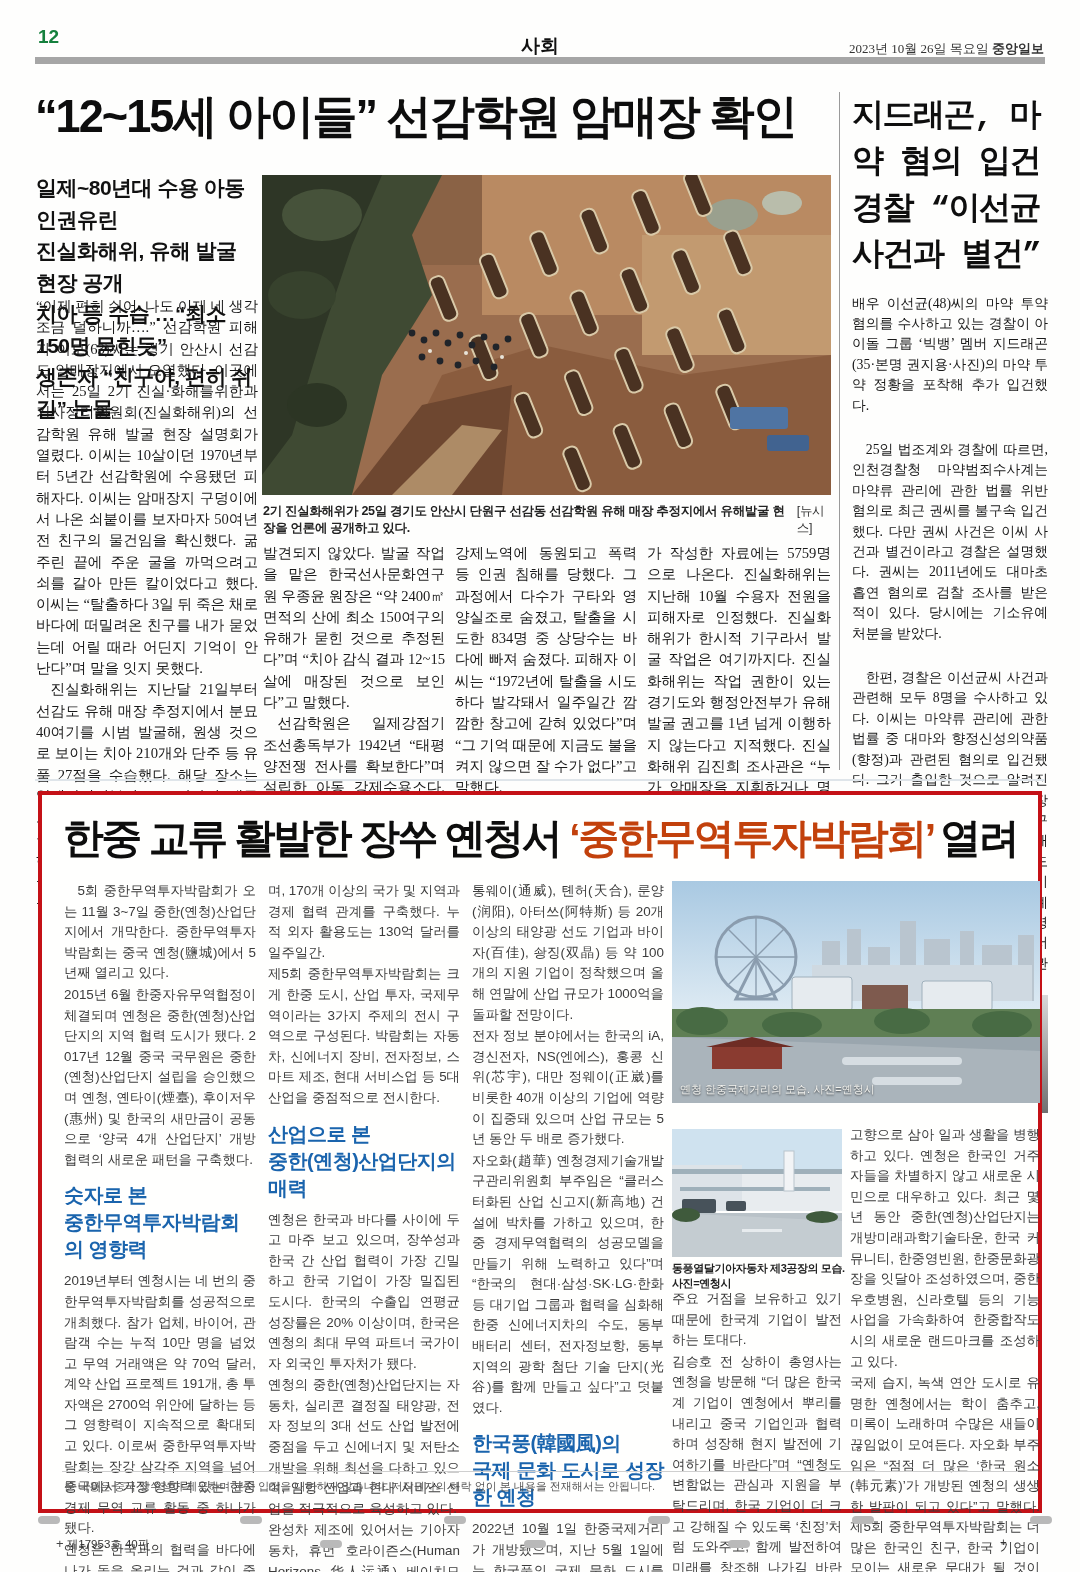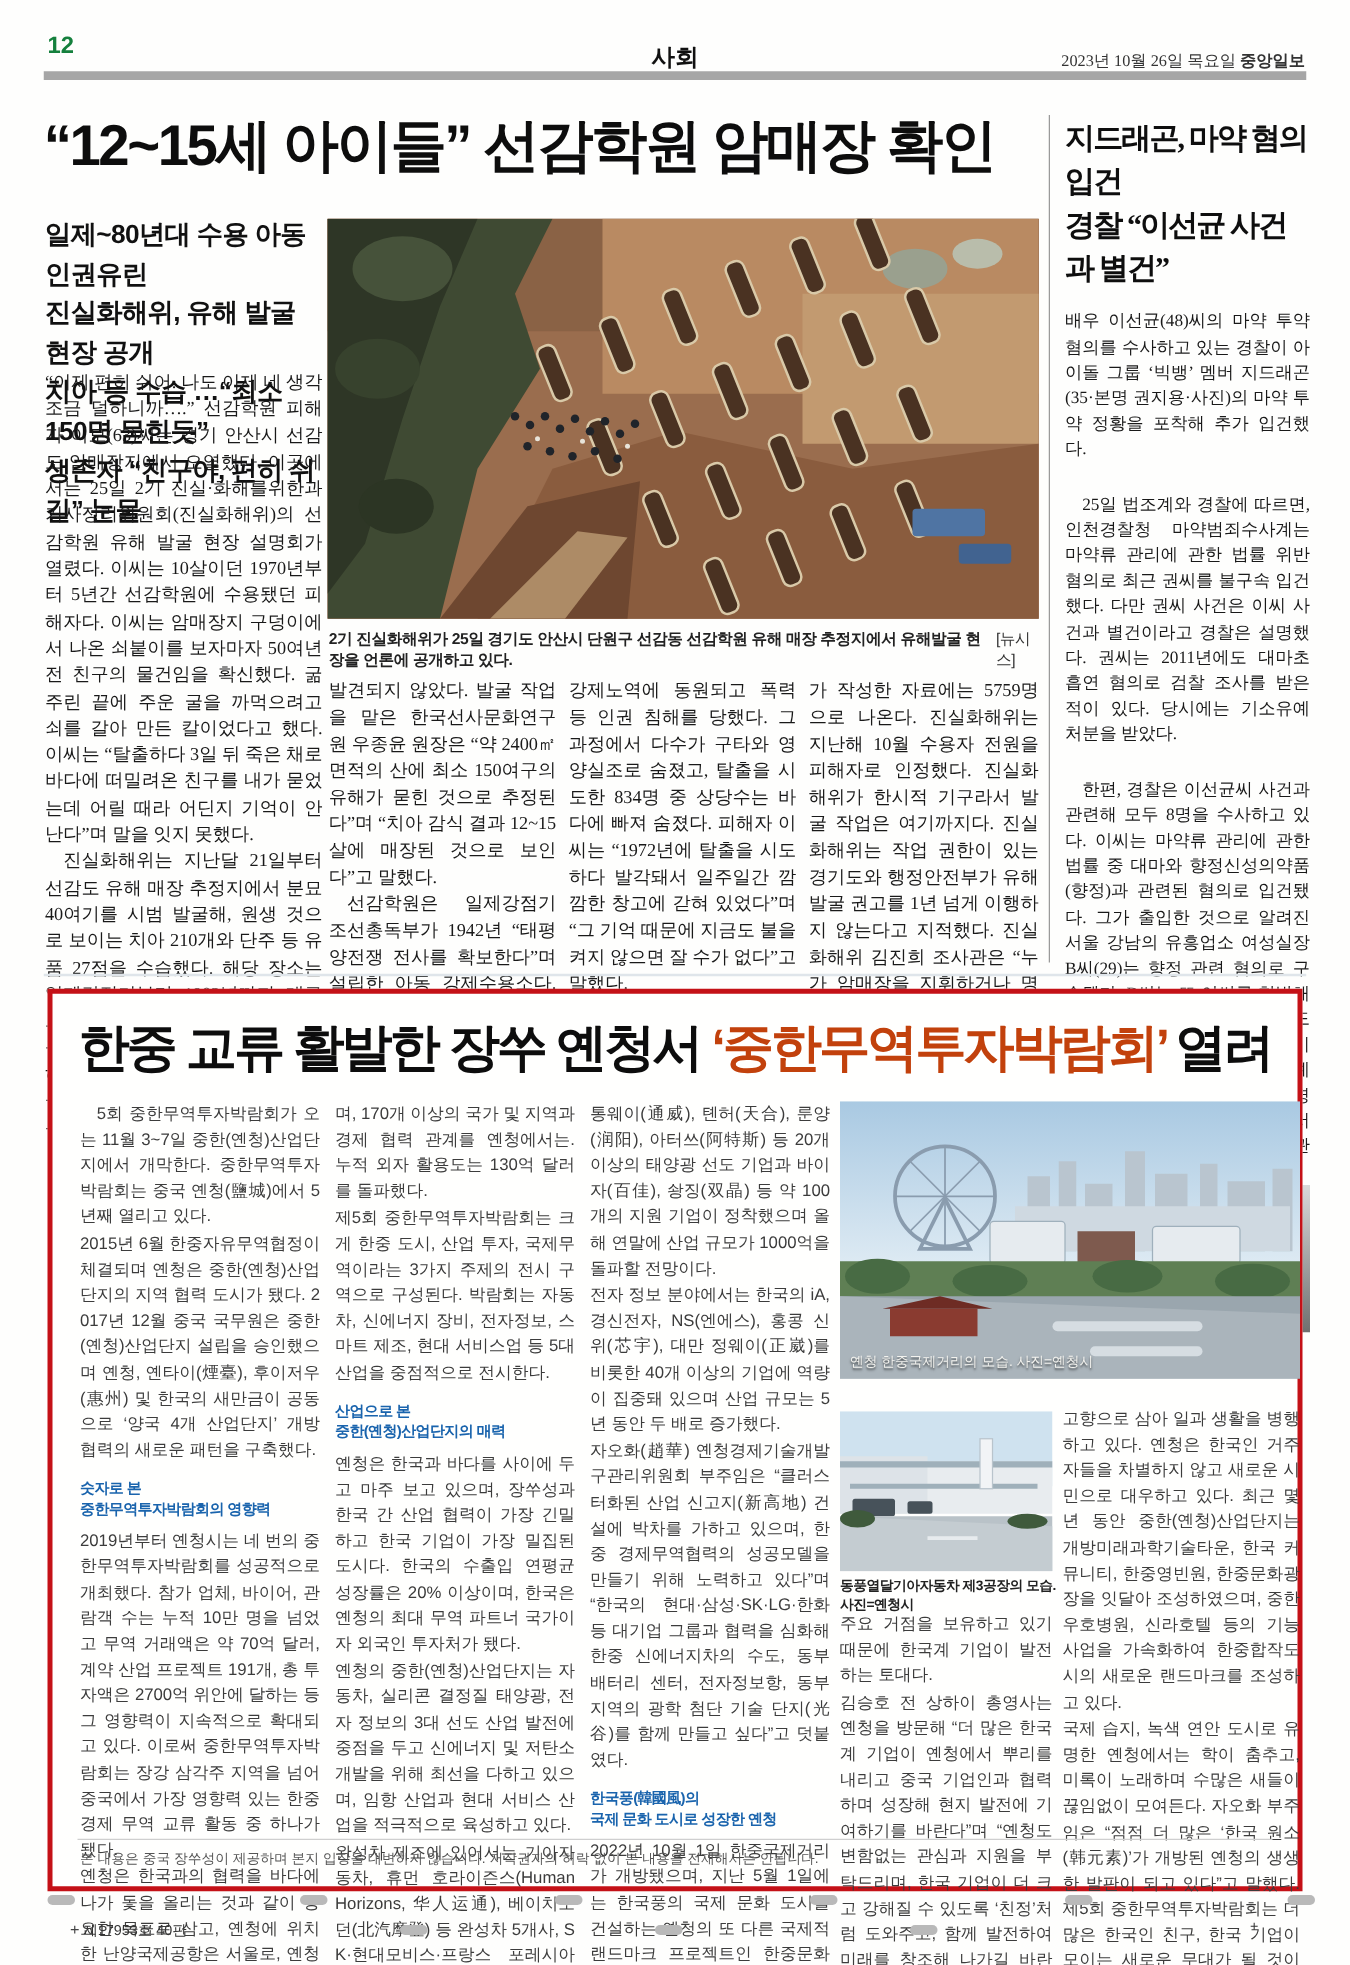--- a/index.html
+++ b/index.html
@@ -31,39 +31,39 @@
   
   .col2m { left:263px; top:543px; width:182px; height:228px; }
   .col3m { left:455px; top:543px; width:182px; height:228px; }
   .col4m { left:647px; top:543px; width:184px; height:228px; }
   .byline { font-family:"Liberation Sans",sans-serif; font-size:12.5px; margin-top:4px; color:#111; }
   .byline b { font-weight:800; }
 
   
   .vdivider { position:absolute; left:839px; top:92px; width:1px; height:678px; background:#9a9a9a; }
   .side { position:absolute; left:852px; top:94px; width:196px; }
-  .side-headline { font-family:Liberation Serif, serif; font-weight:800; font-size:24px; line-height:1.45; letter-spacing:-1.5px; color:#0e0e0e; margin-bottom:14px; }
+  .side-headline { font-family:Liberation Mono, monospace; font-weight:800; font-size:32px; line-height:1.45; letter-spacing:-1.5px; color:#0e0e0e; margin-bottom:14px; }
   .side-body { font-size:13.8px; line-height:20.4px; color:#191919; text-align:justify; word-break:break-all; }
   .side-body p.ind { text-indent:1em;margin-top:24px; }
   .side-tail { display:flex; margin-top:0; }
   .side-tail .tail-text { width:104px; font-size:13.8px; line-height:20.4px; text-align:justify; word-break:break-all; color:#191919;}
   .reporter { font-family:"Liberation Sans",sans-serif; font-weight:800; font-size:12.5px; margin-top:2px; }
   .portrait { width:88px; height:118px; margin-left:4px; }
   .email { font-size:12px; color:#222; margin-top:2px; font-family:"Liberation Sans",sans-serif;}
 
   .pre-adline { position:absolute; left:35px; top:779px; width:1010px; height:2px; background:#dfe5ea; }
 
   
   .adbox { position:absolute; left:38px; top:791px; width:1004px; height:722px; background:#fffffe; border:4px solid #c41117; }
   .ad-headline { position:absolute; left:0; right:0; top:16px; text-align:center; font-family:"Liberation Sans",sans-serif; font-weight:900; font-size:41px; letter-spacing:-2.5px; color:#0d0d0d; }
   .ad-headline .hl { color:#c2410c; }
   .adcol { position:absolute; font-size:13.4px; line-height:20.6px; color:#3c3c3c; text-align:justify; word-break:break-all; font-family:"Liberation Sans",sans-serif; }
   .adcol p.ind { text-indent:1em; }
   .adcol p { margin-bottom:1px; }
-  .ad-sub { font-weight:800; color:#1a64ad; font-size:12px; line-height:1.35; white-space:pre-line; margin:12px 0 8px; letter-spacing:-0.5px;}
+  .ad-sub { font-weight:800; color:#1a64ad; font-size:20px; line-height:1.35; white-space:pre-line; margin:12px 0 8px; letter-spacing:-0.5px;}
   .adc1 { left:22px;  top:86px; width:192px; height:582px; }
   .adc2 { left:226px; top:86px; width:192px; height:582px; }
   .adc3 { left:430px; top:86px; width:192px; height:582px; }
   .adc4 { left:630px; top:494px; width:170px; height:176px; }
   .adc5 { left:808px; top:330px; width:190px; height:340px; }
 
   .ad-photo1 { position:absolute; left:630px; top:86px; width:368px; height:222px; }
   .ad-photo1 .ovl-cap { position:absolute; left:8px; bottom:6px; color:#f3f3ef; font-size:11px; font-family:"Liberation Sans",sans-serif; text-shadow:0 1px 2px rgba(0,0,0,.7); }
   .ad-photo2 { position:absolute; left:630px; top:334px; width:170px; height:128px; }
   .ad-cap2 { position:absolute; left:630px; top:466px; width:176px; font-size:11px; font-weight:700; color:#222; font-family:"Liberation Sans",sans-serif; letter-spacing:-0.4px;}
@@ -220,21 +220,21 @@
       <p class="ind">5회 중한무역투자박람회가 오는 11월 3~7일 중한(옌청)산업단지에서 개막한다. 중한무역투자박람회는 중국 옌청(鹽城)에서 5년째 열리고 있다.</p>
       <p>2015년 6월 한중자유무역협정이 체결되며 옌청은 중한(옌청)산업단지의 지역 협력 도시가 됐다. 2017년 12월 중국 국무원은 중한(옌청)산업단지 설립을 승인했으며 옌청, 옌타이(煙臺), 후이저우(惠州) 및 한국의 새만금이 공동으로 ‘양국 4개 산업단지’ 개방 협력의 새로운 패턴을 구축했다.</p>
       <div class="ad-sub">숫자로 본
 중한무역투자박람회의 영향력</div>
       <p>2019년부터 옌청시는 네 번의 중한무역투자박람회를 성공적으로 개최했다. 참가 업체, 바이어, 관람객 수는 누적 10만 명을 넘었고 무역 거래액은 약 70억 달러, 계약 산업 프로젝트 191개, 총 투자액은 2700억 위안에 달하는 등 그 영향력이 지속적으로 확대되고 있다. 이로써 중한무역투자박람회는 장강 삼각주 지역을 넘어 중국에서 가장 영향력 있는 한중 경제 무역 교류 활동 중 하나가 됐다.</p>
       <p>옌청은 한국과의 협력을 바다에 나가 돛을 올리는 것과 같이 중요한 목표로 삼고, 옌청에 위치한 난양국제공항은 서울로, 옌청항은 한국의 부산항과 인천항, 평택항으로 직항하는 노선을 개설했다.</p>
 
     </div>
 
     <div class="adcol adc2">
-      <p>며, 170개 이상의 국가 및 지역과 경제 협력 관계를 옌청에서는. 누적 외자 활용도는 130억 달러를 돌파했다.</p>
+      <p>며, 170개 이상의 국가 및 지역과 경제 협력 관계를 구축했다. 누적 외자 활용도는 130억 달러를 일주일간.</p>
       <p>제5회 중한무역투자박람회는 크게 한중 도시, 산업 투자, 국제무역이라는 3가지 주제의 전시 구역으로 구성된다. 박람회는 자동차, 신에너지 장비, 전자정보, 스마트 제조, 현대 서비스업 등 5대 산업을 중점적으로 전시한다.</p>
       <div class="ad-sub">산업으로 본
 중한(옌청)산업단지의 매력</div>
       <p>옌청은 한국과 바다를 사이에 두고 마주 보고 있으며, 장쑤성과 한국 간 산업 협력이 가장 긴밀하고 한국 기업이 가장 밀집된 도시다. 한국의 수출입 연평균 성장률은 20% 이상이며, 한국은 옌청의 최대 무역 파트너 국가이자 외국인 투자처가 됐다.</p>
       <p>옌청의 중한(옌청)산업단지는 자동차, 실리콘 결정질 태양광, 전자 정보의 3대 선도 산업 발전에 중점을 두고 신에너지 및 저탄소 개발을 위해 최선을 다하고 있으며, 임항 산업과 현대 서비스 산업을 적극적으로 육성하고 있다.</p>
       <p>완성차 제조에 있어서는 기아자동차, 휴먼 호라이즌스(Human Horizons, 华人运通), 베이치모던(北汽摩登) 등 완성차 5개사, SK·현대모비스·프랑스 포레시아(Faurecia, 佛吉亚)·미국 다나(DANA, 德纳) 등 부품업체 800여 개사가 모여 누적 600만 대 이상의 완성차를 생산·판매하고 있다.</p>
     </div>
 
     <div class="adcol adc3">
       <p>통웨이(通威), 톈허(天合), 룬양(润阳), 아터쓰(阿特斯) 등 20개 이상의 태양광 선도 기업과 바이자(百佳), 솽징(双晶) 등 약 100개의 지원 기업이 정착했으며 올해 연말에 산업 규모가 1000억을 돌파할 전망이다.</p>

